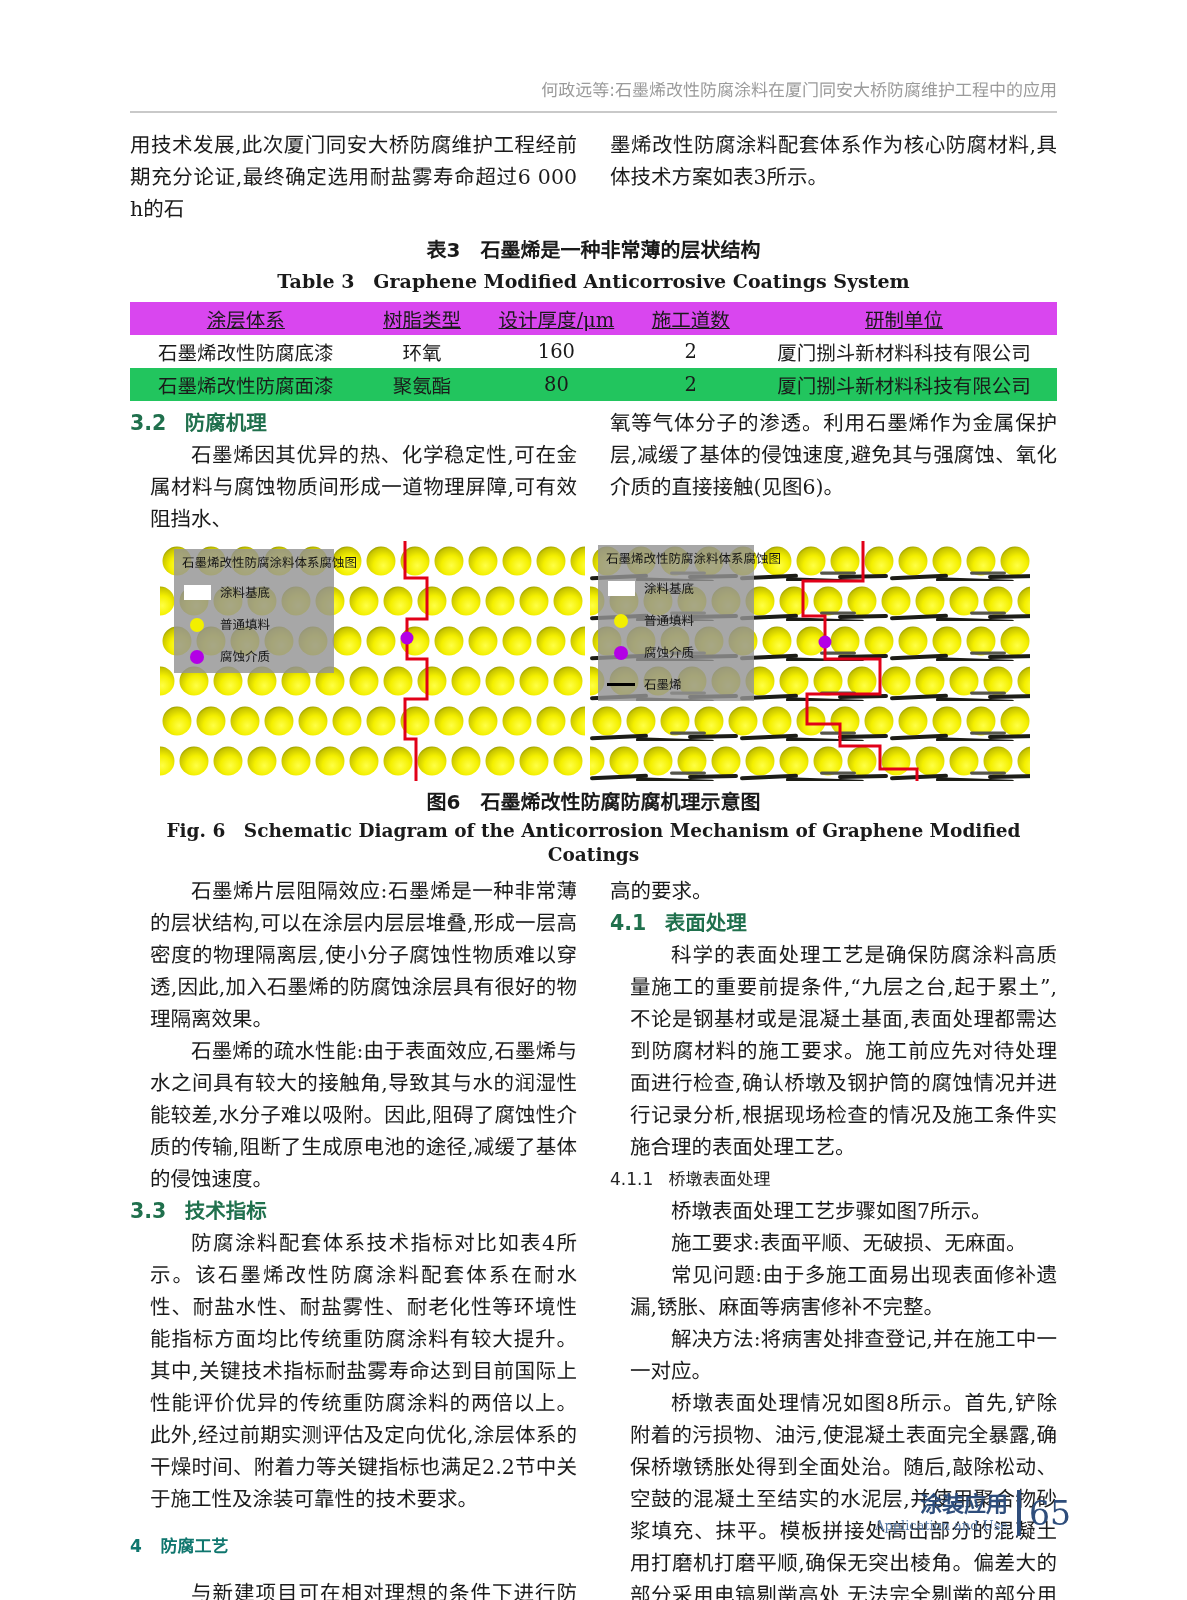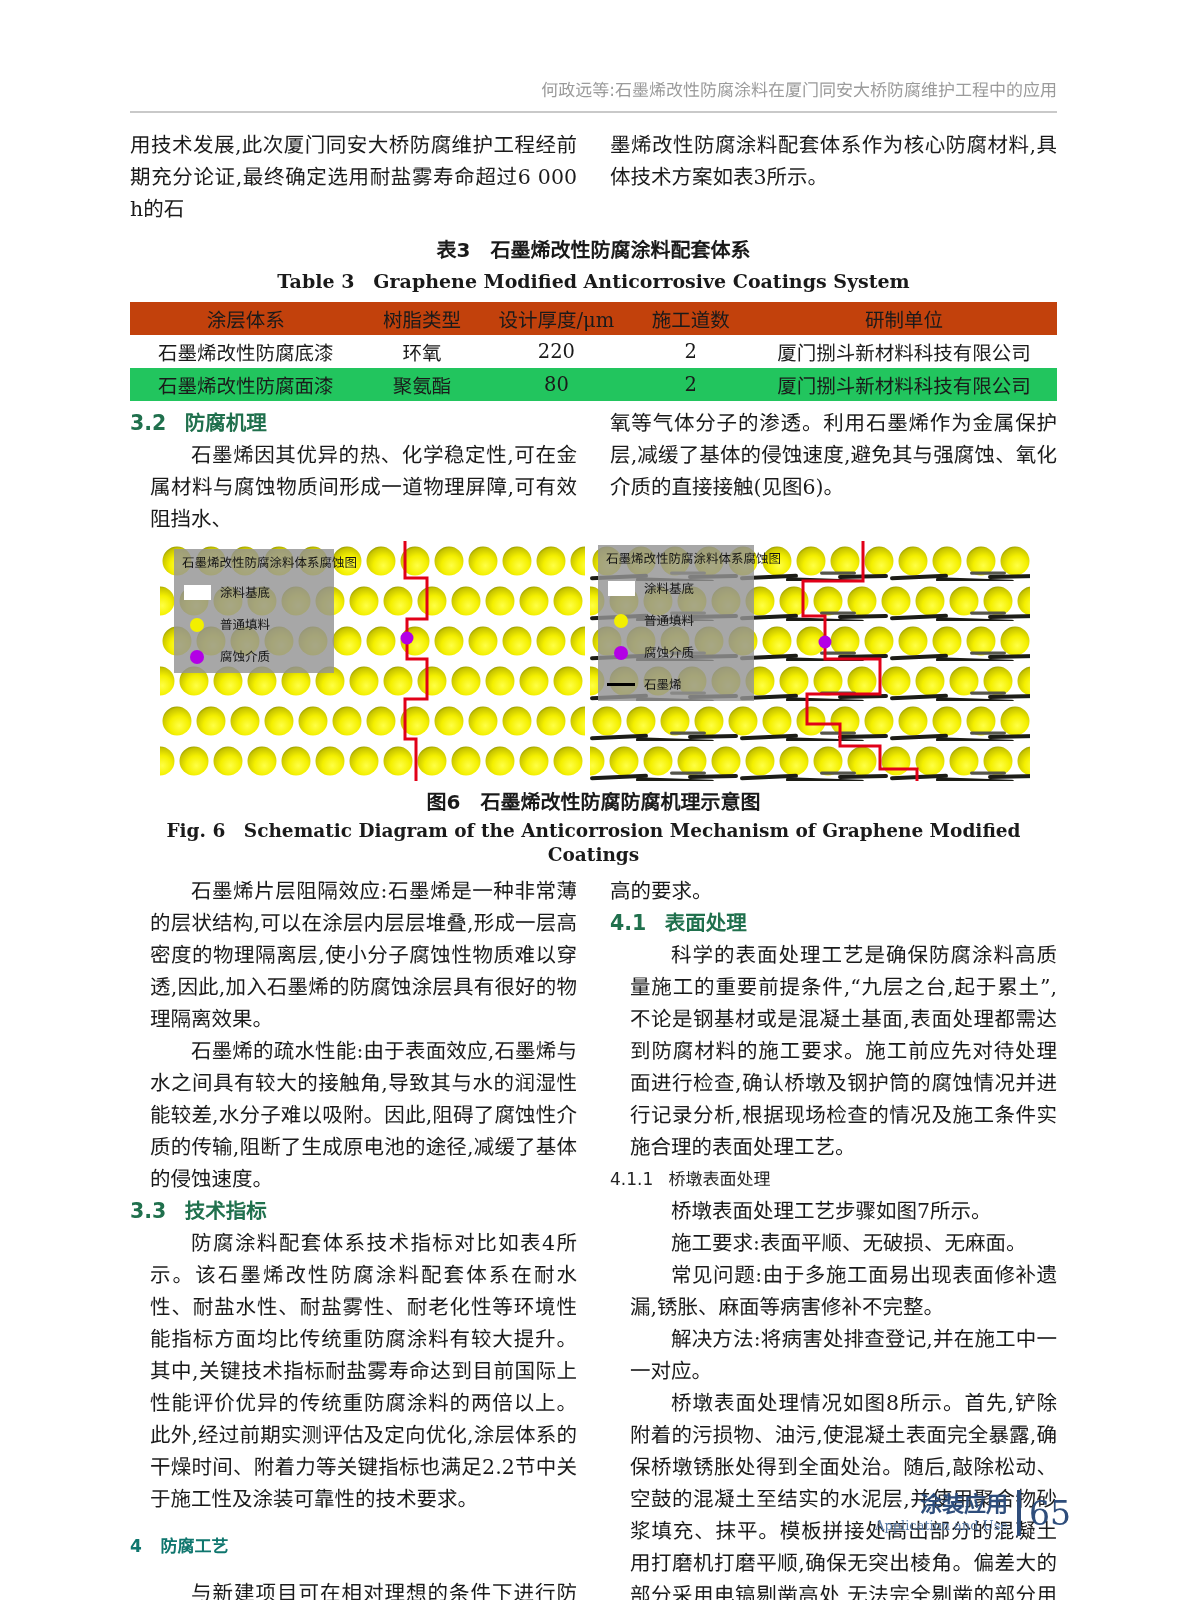--- a/index.html
+++ b/index.html
@@ -27,21 +27,21 @@
   .h1 .htxt { margin-left:1.1em; }
   .h3 { margin:0; font-family:"DejaVu Sans","Liberation Sans",sans-serif; font-weight:normal; color:#242424; font-size:17px; line-height:32px; }
   .h3 .htxt { margin-left:0.9em; }
 
   
   .tbl-block { margin-top:12px; }
   .tbl-title-zh { text-align:center; font-family:"DejaVu Sans","Liberation Sans",sans-serif; font-weight:bold; font-size:20px; line-height:26px; }
   .tbl-title-en { text-align:center; font-weight:bold; font-size:19px; line-height:26px; margin-top:5px; font-family:"DejaVu Serif","Liberation Serif",serif; }
   table.t3 { width:100%; border-collapse:collapse; margin-top:8px; font-size:19.5px; table-layout:fixed; }
   table.t3 th, table.t3 td { text-align:center; font-weight:normal; padding:2px 4px; height:31px; }
-  table.t3 thead tr { background:#c2410c; }
+  table.t3 thead tr { background:#d946ef;text-decoration:underline; }
   table.t3 tbody tr.alt { background:#22c55e; }
 
   
   .figure { margin-top:6px; }
   .panels { display:flex; gap:5px; margin-left:30px;text-align:right; }
   .panel { position:relative; width:425px; height:240px; background:#ffffff; flex:0 0 auto; }
   .panel.rightp { width:440px; }
   .legend { position:absolute; background:rgba(148,148,148,0.82); color:#151515; font-family:"DejaVu Sans","Liberation Sans",sans-serif; font-size:12.5px; padding:5px 8px 6px 8px; }
   .legend-left { left:14px; top:8px; width:160px; }
   .legend-right { left:8px; top:4px; width:156px; }
@@ -74,21 +74,21 @@
   <section class="two-col intro">
     <div class="col">
       <p>用技术发展,此次厦门同安大桥防腐维护工程经前期充分论证,最终确定选用耐盐雾寿命超过6 000 h的石</p>
     </div>
     <div class="col">
       <p>墨烯改性防腐涂料配套体系作为核心防腐材料,具体技术方案如表3所示。</p>
     </div>
   </section>
 
   <section class="tbl-block">
-    <div class="tbl-title-zh">表3　石墨烯改性防腐涂料配套体系</div>
+    <div class="tbl-title-zh">表3　石墨烯是一种非常薄的层状结构</div>
     <div class="tbl-title-en">Table 3　Graphene Modified Anticorrosive Coatings System</div>
     <table class="t3">
       <colgroup>
         <col style="width:25%">
           <col style="width:13%">
           <col style="width:16%">
           <col style="width:13%">
           <col style="width:33%">
       </colgroup>
       <thead>
@@ -97,21 +97,21 @@
           <th>树脂类型</th>
           <th>设计厚度/μm</th>
           <th>施工道数</th>
           <th>研制单位</th>
         </tr>
       </thead>
       <tbody>
         <tr>
           <td>石墨烯改性防腐底漆</td>
           <td>环氧</td>
-          <td>220</td>
+          <td>160</td>
           <td>2</td>
           <td>厦门捌斗新材料科技有限公司</td>
         </tr>
         <tr class="alt">
           <td>石墨烯改性防腐面漆</td>
           <td>聚氨酯</td>
           <td>80</td>
           <td>2</td>
           <td>厦门捌斗新材料科技有限公司</td>
         </tr>

